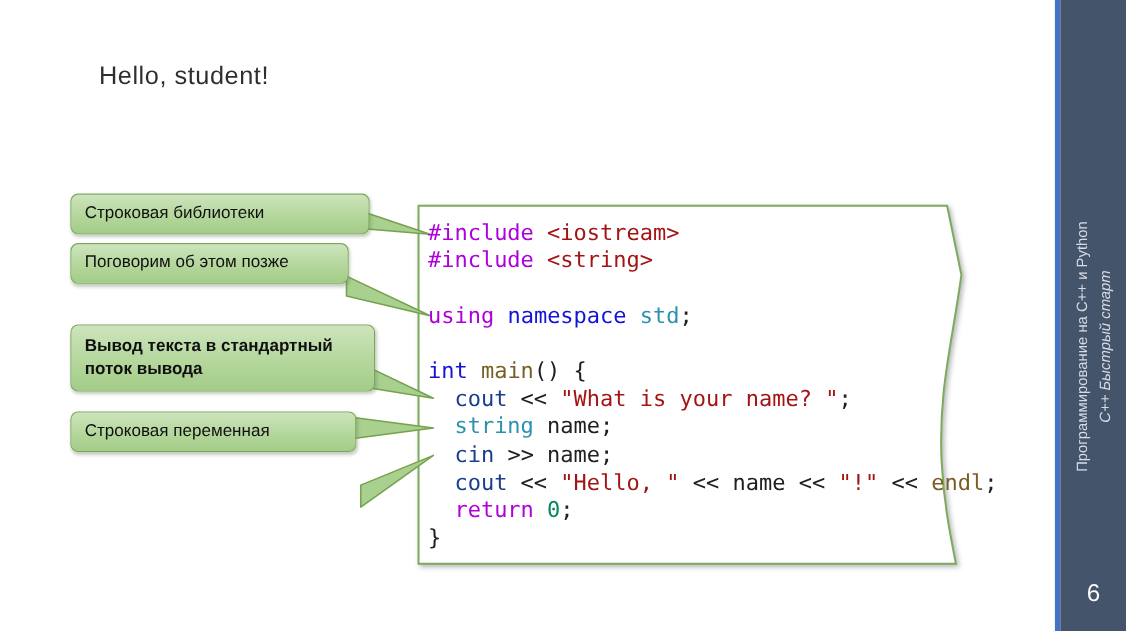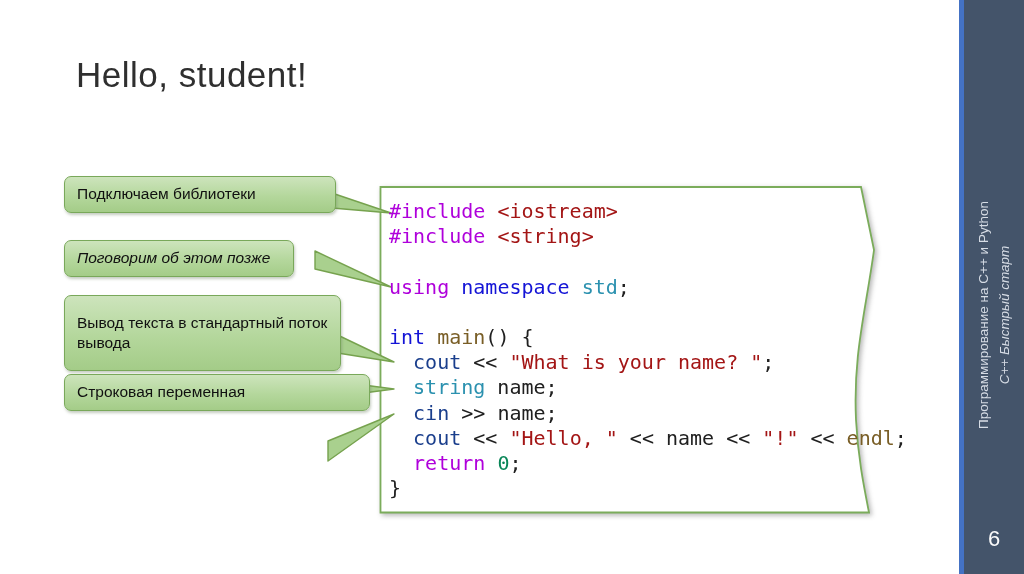--- a/index.html
+++ b/index.html
@@ -1,21 +1,21 @@
 <!DOCTYPE html>
 <html><head>
 <meta charset="utf-8">
 <style>
   html,body{margin:0;padding:0;background:#888;}
   .slide{
     position:relative;width:1024px;height:574px;background:#ffffff;
     overflow:hidden;font-family:"Liberation Sans",sans-serif;
   }
   .title{
-    position:absolute;left:76px;top:55px;font-size:35px;letter-spacing:.5px;
+    position:absolute;left:90px;top:55px;font-size:23px;letter-spacing:.5px;
     color:#2f2f2f;font-weight:400;
   }
   
   .callout{
     position:absolute;display:flex;align-items:center;box-sizing:border-box;
     padding:2px 12px;font-size:15.5px;line-height:1.32;color:#101010;
     background:linear-gradient(180deg,#cde4bc 0%,#b4d79c 55%,#a4cc88 100%);
     border:1px solid #79a85a;border-radius:7px;
     box-shadow:1px 2px 3px rgba(110,130,100,.4);
     z-index:3;
@@ -56,29 +56,29 @@
     <polygon class="tail" points="320,189 391,213 320,207"></polygon>
     <polygon class="tail" points="315,251 391,287 315,269"></polygon>
     <polygon class="tail" points="325,329 394,362 325,351"></polygon>
     <polygon class="tail" points="318,379 394,389 318,399"></polygon>
     <polygon class="tail" points="328,441 394,414 328,461"></polygon>
   </svg>
 
   <pre class="code"><div><span style="color: rgb(175, 0, 219);">#include</span><span style="color: rgb(32, 32, 32);"> </span><span style="color: rgb(163, 21, 21);">&lt;iostream&gt;</span></div><div><span style="color: rgb(175, 0, 219);">#include</span><span style="color: rgb(32, 32, 32);"> </span><span style="color: rgb(163, 21, 21);">&lt;string&gt;</span></div><div>&nbsp;</div><div><span style="color: rgb(175, 0, 219);">using</span><span style="color: rgb(32, 32, 32);"> </span><span style="color: rgb(20, 20, 214);">namespace</span><span style="color: rgb(32, 32, 32);"> </span><span style="color: rgb(43, 145, 175);">std</span><span style="color: rgb(32, 32, 32);">;</span></div><div>&nbsp;</div><div><span style="color: rgb(20, 20, 214);">int</span><span style="color: rgb(32, 32, 32);"> </span><span style="color: rgb(121, 94, 38);">main</span><span style="color: rgb(32, 32, 32);">() {</span></div><div><span style="color: rgb(26, 62, 140);">  cout</span><span style="color: rgb(32, 32, 32);"> &lt;&lt; </span><span style="color: rgb(163, 21, 21);">"What is your name? "</span><span style="color: rgb(32, 32, 32);">;</span></div><div><span style="color: rgb(43, 145, 175);">  string</span><span style="color: rgb(32, 32, 32);"> name;</span></div><div><span style="color: rgb(26, 62, 140);">  cin</span><span style="color: rgb(32, 32, 32);"> &gt;&gt; name;</span></div><div><span style="color: rgb(26, 62, 140);">  cout</span><span style="color: rgb(32, 32, 32);"> &lt;&lt; </span><span style="color: rgb(163, 21, 21);">"Hello, "</span><span style="color: rgb(32, 32, 32);"> &lt;&lt; name &lt;&lt; </span><span style="color: rgb(163, 21, 21);">"!"</span><span style="color: rgb(32, 32, 32);"> &lt;&lt; </span><span style="color: rgb(121, 94, 38);">endl</span><span style="color: rgb(32, 32, 32);">;</span></div><div><span style="color: rgb(175, 0, 219);">  return</span><span style="color: rgb(32, 32, 32);"> </span><span style="color: rgb(9, 134, 88);">0</span><span style="color: rgb(32, 32, 32);">;</span></div><div><span style="color: rgb(32, 32, 32);">}</span></div></pre>
 
   <div class="callout" style="left:64px;top:176px;width:272px;height:37px;">
-    <span>Подключаем библиотеки</span>
+    <span>Строковая библиотеки</span>
   </div>
-  <div class="callout" style="left:64px;top:240px;width:230px;height:37px;font-style:italic;">
+  <div class="callout" style="left:64px;top:221px;width:253px;height:37px;">
     <span>Поговорим об этом позже</span>
   </div>
-  <div class="callout" style="left:64px;top:295px;width:277px;height:76px;">
+  <div class="callout" style="left:64px;top:295px;width:277px;height:61px;font-weight:bold;">
     <span>Вывод текста в стандартный поток вывода</span>
   </div>
-  <div class="callout" style="left:64px;top:374px;width:306px;height:37px;align-items:center;">
+  <div class="callout" style="left:64px;top:374px;width:260px;height:37px;align-items:center;">
     <span>Строковая переменная</span>
   </div>
 
   <div class="sidebar-accent"></div>
   <div class="sidebar"></div>
   <div class="sidebar-vtext">
     <div class="course-title">Программирование на C++ и Python</div>
     <div class="course-subtitle">C++ Быстрый старт</div>
   </div>
   <div class="page-number">6</div>

